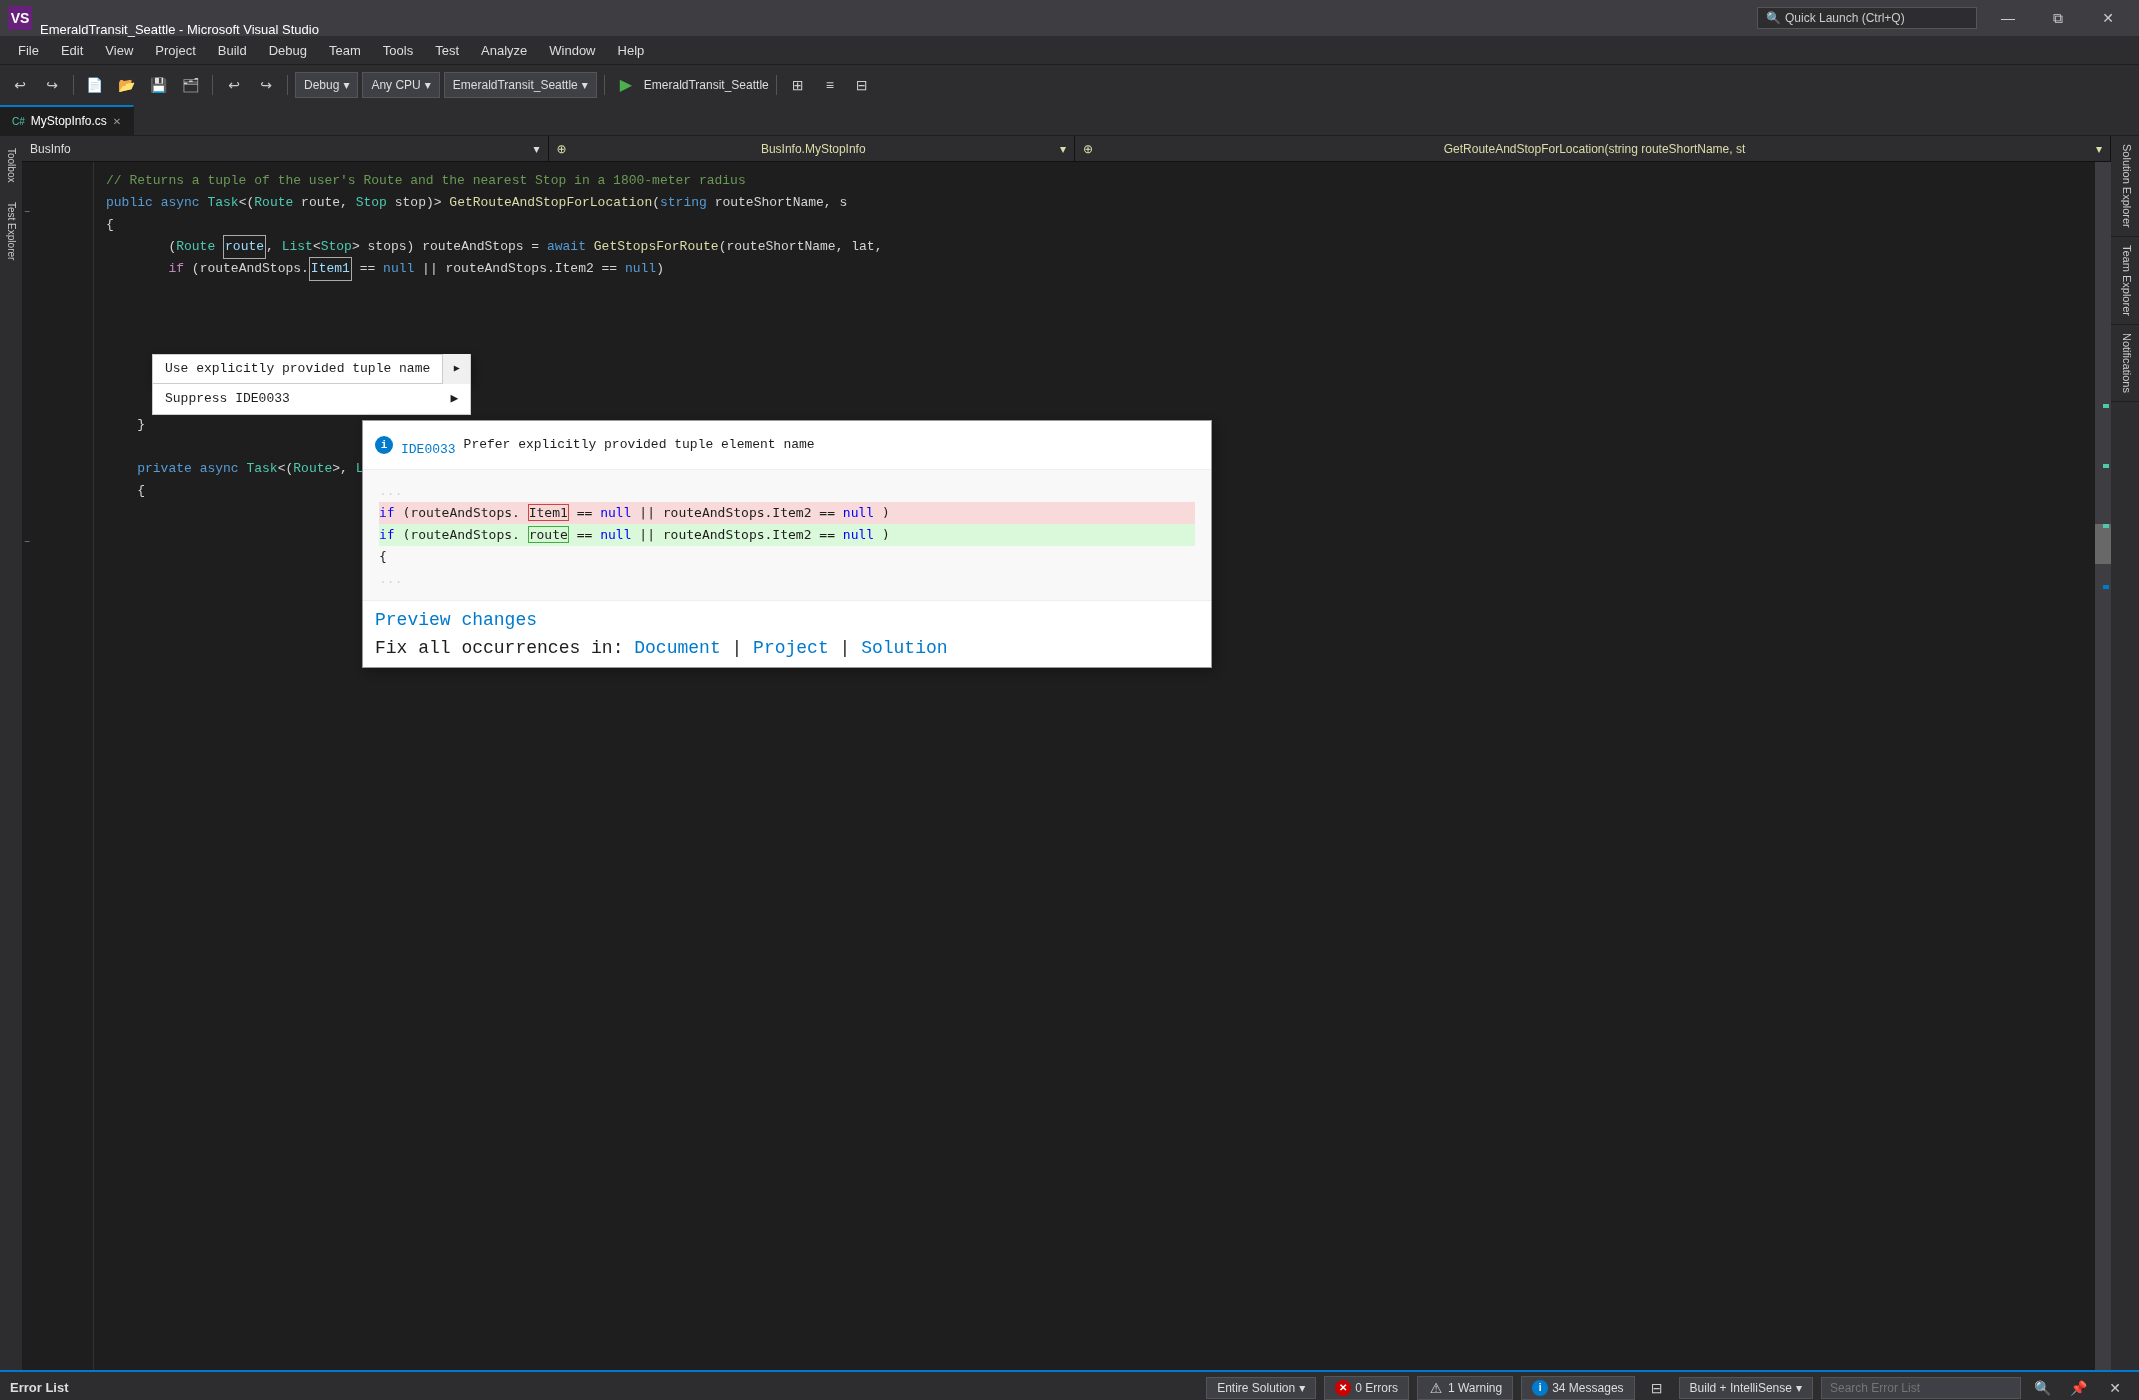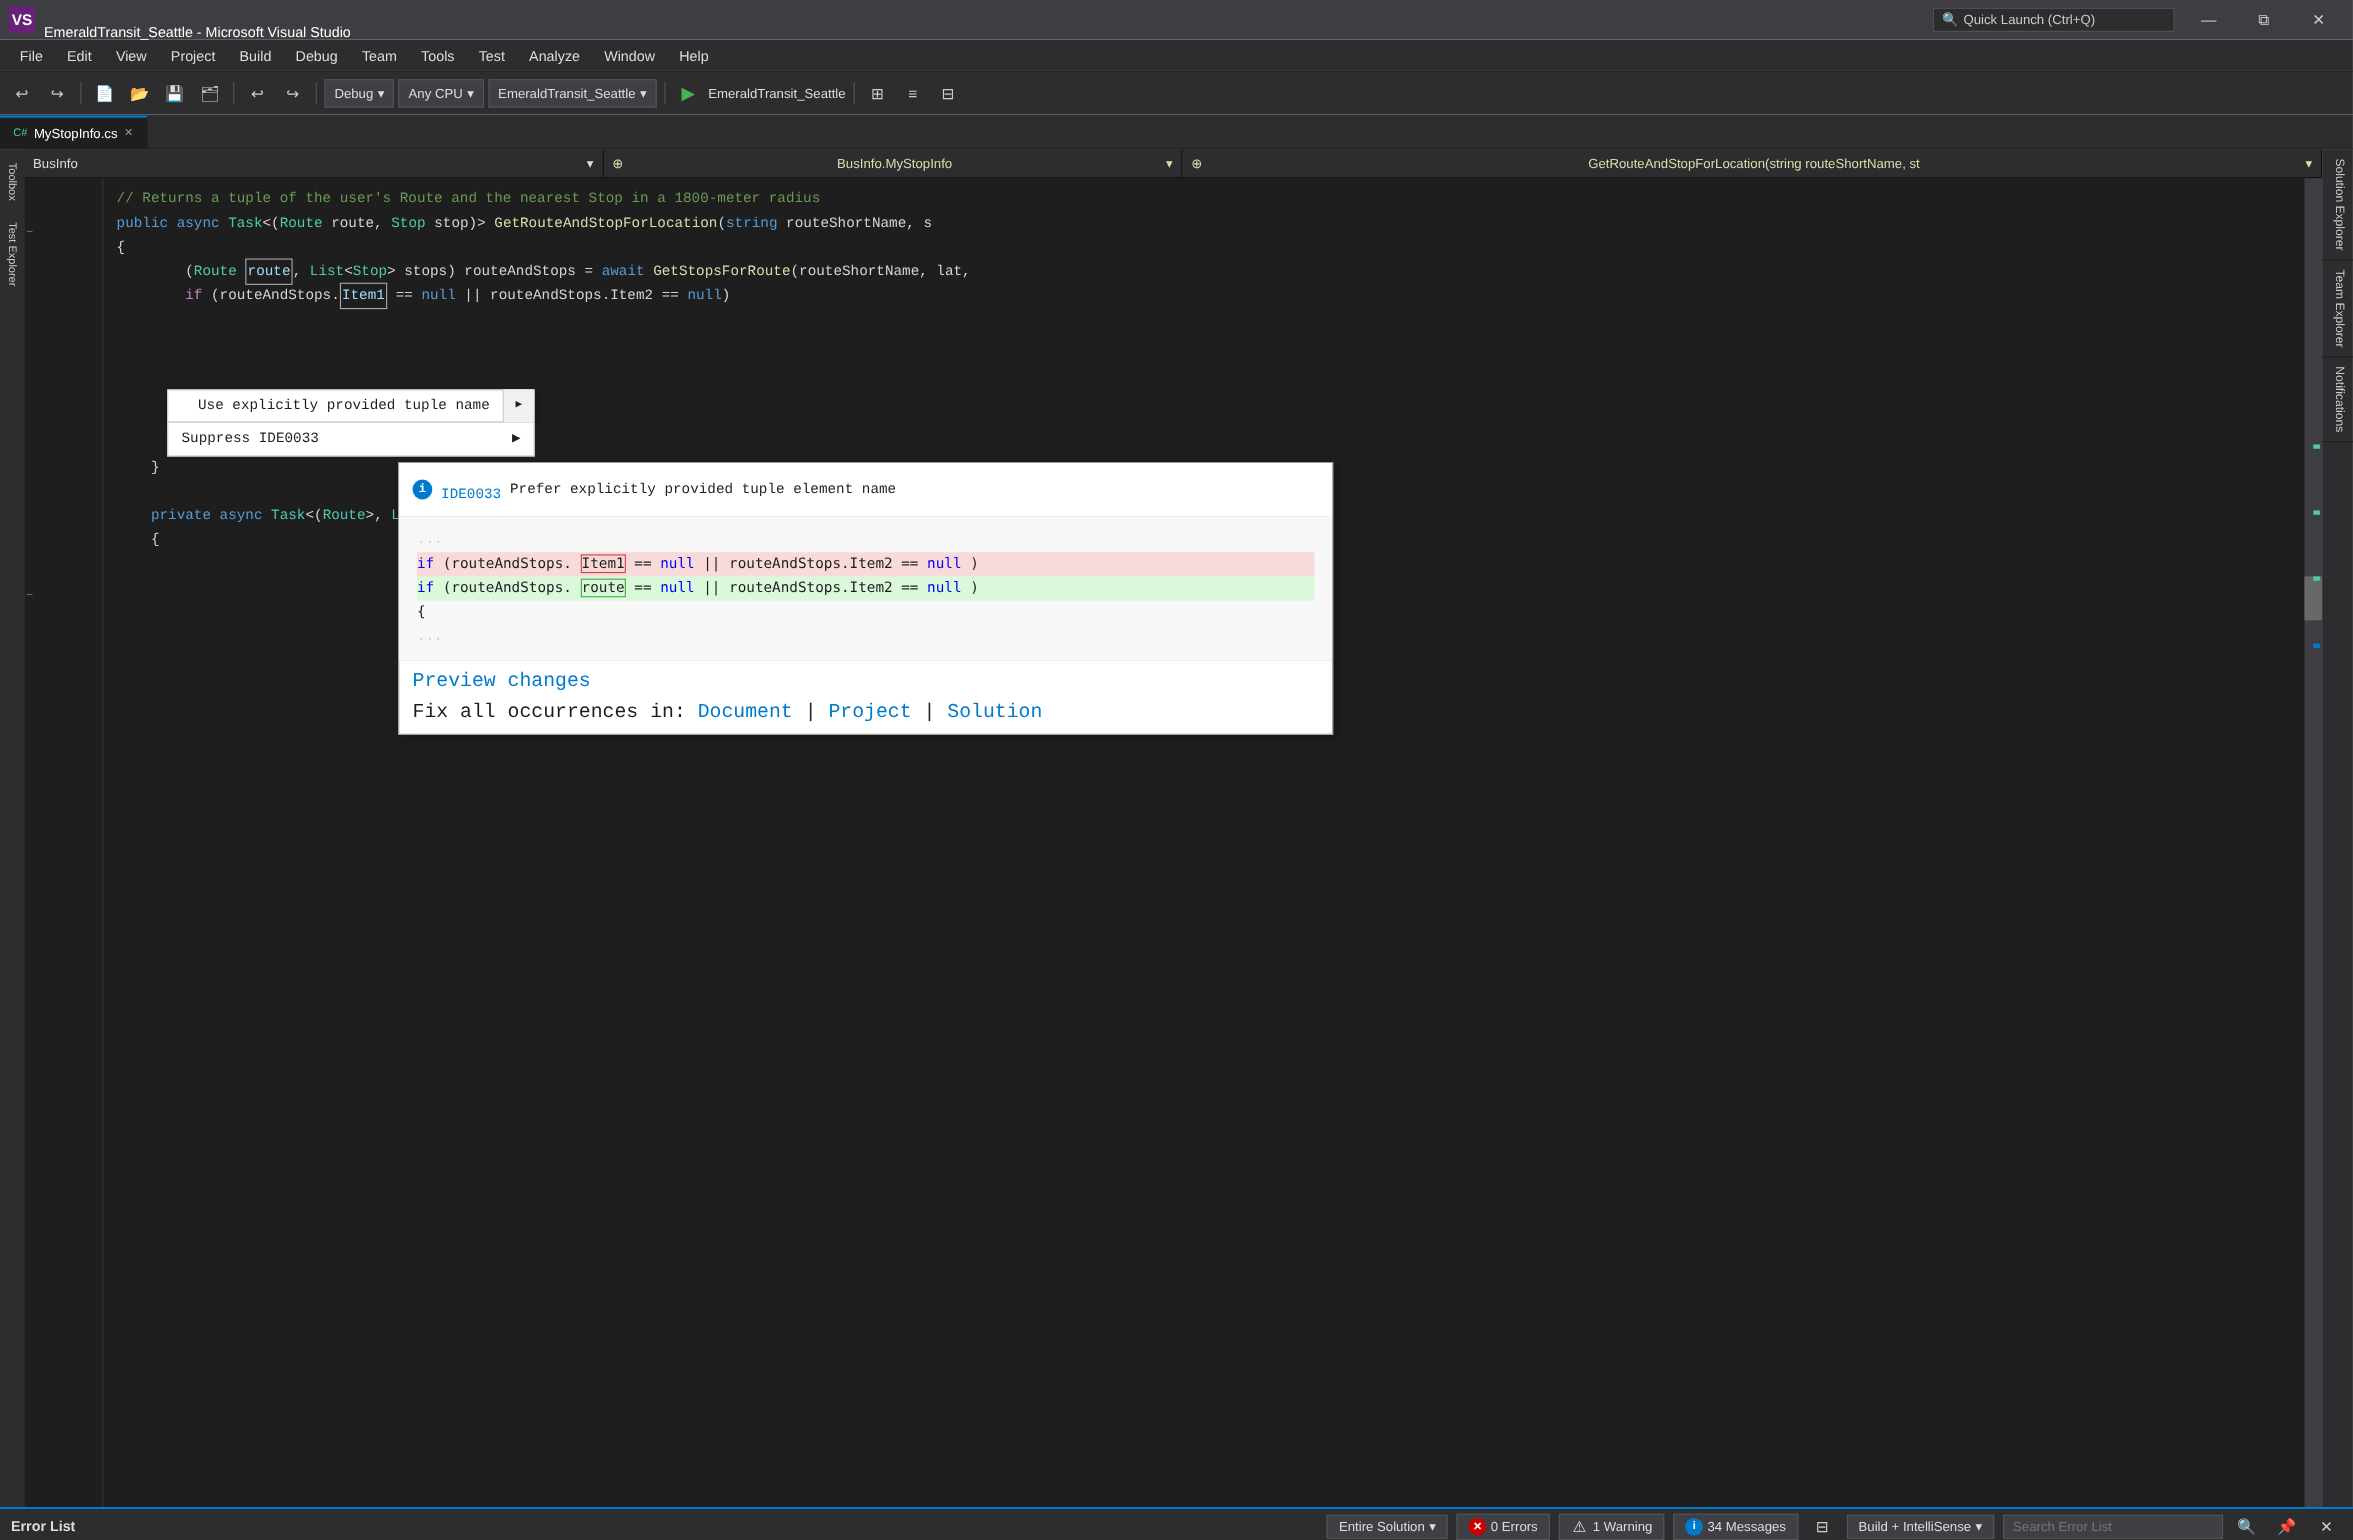--- a/index.html
+++ b/index.html
@@ -208,21 +208,20 @@
       left: 58px;
       z-index: 100;
     }
     .lb-main {
       background: #fff;
       border: 1px solid #ccc;
       box-shadow: 2px 2px 8px rgba(0,0,0,0.3);
       display: flex;
       align-items: center;
       height: 30px;
-      padding-left: 15px;
     }
     .lb-text {
       padding: 0 12px;
       font-size: 13px;
       color: #1e1e1e;
       white-space: nowrap;
     }
     .lb-arrow {
       width: 28px; height: 30px;
       background: #f0f0f0;

